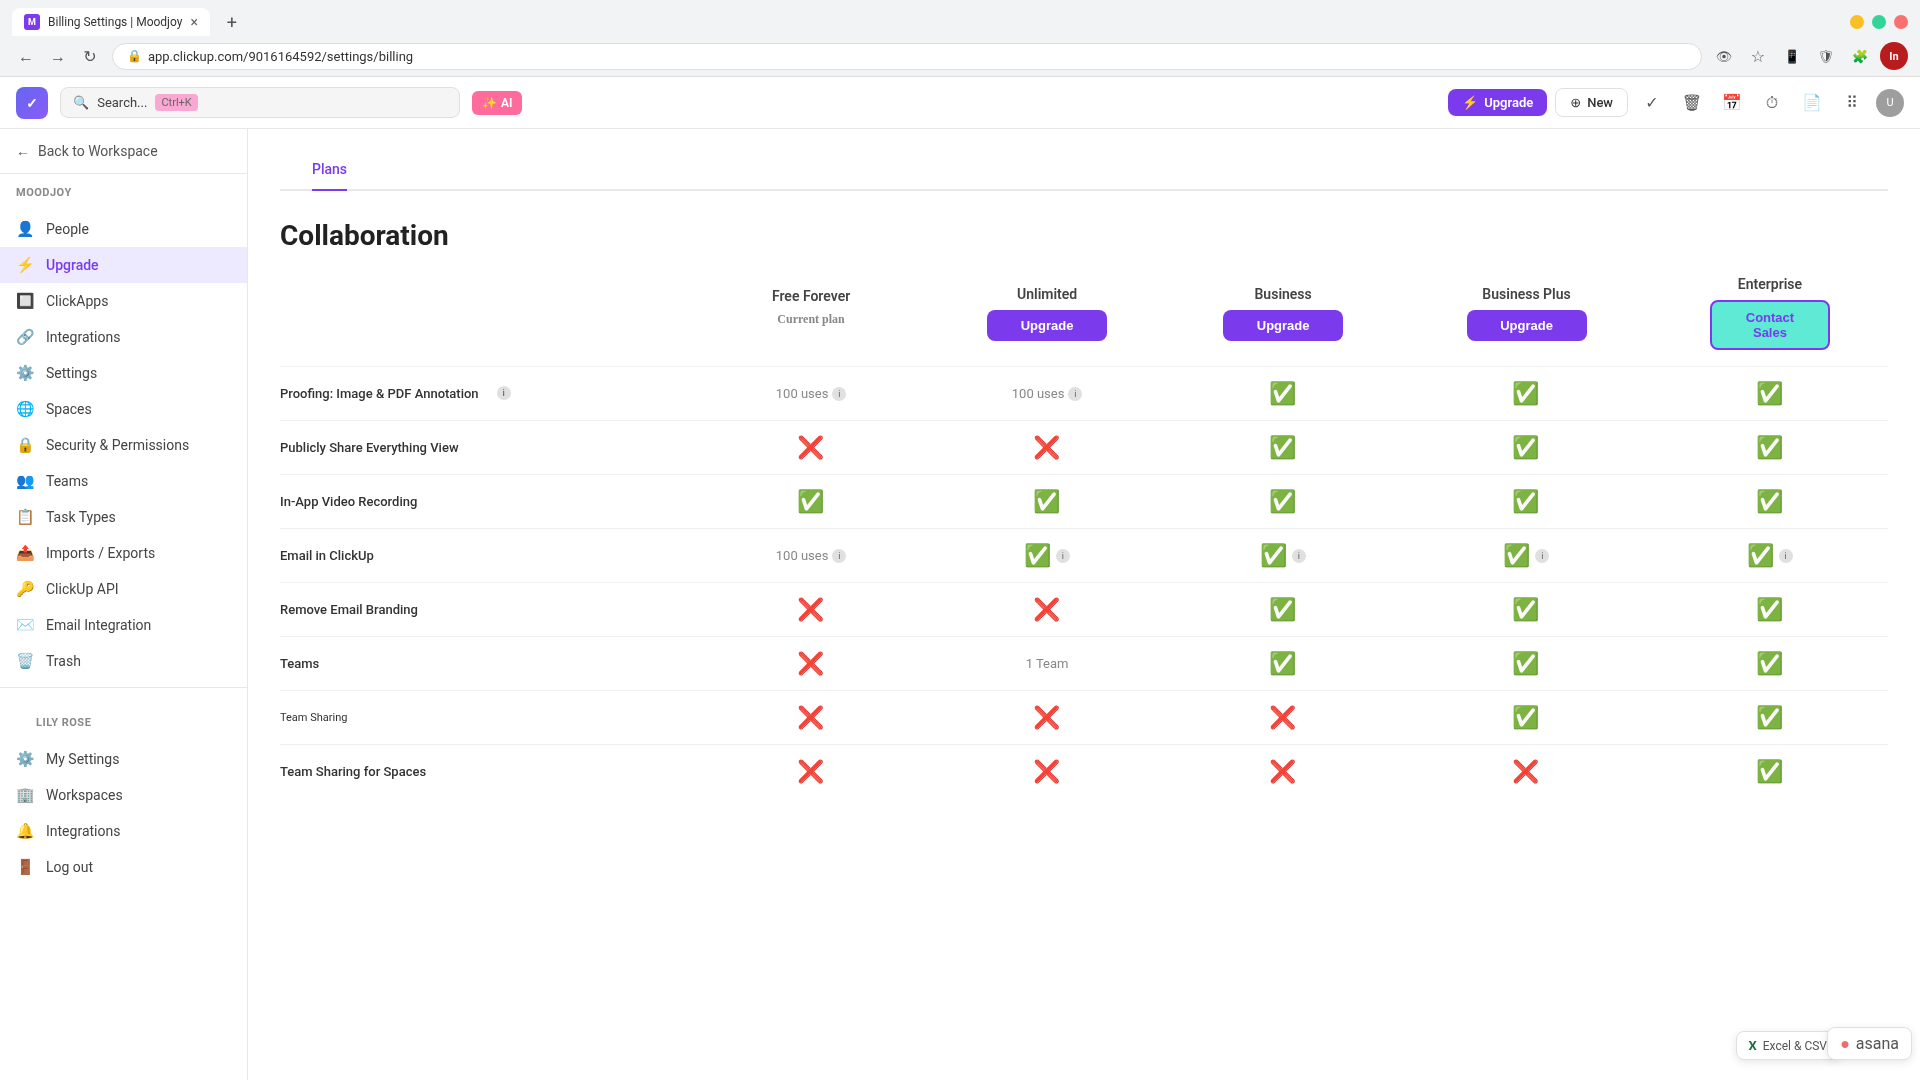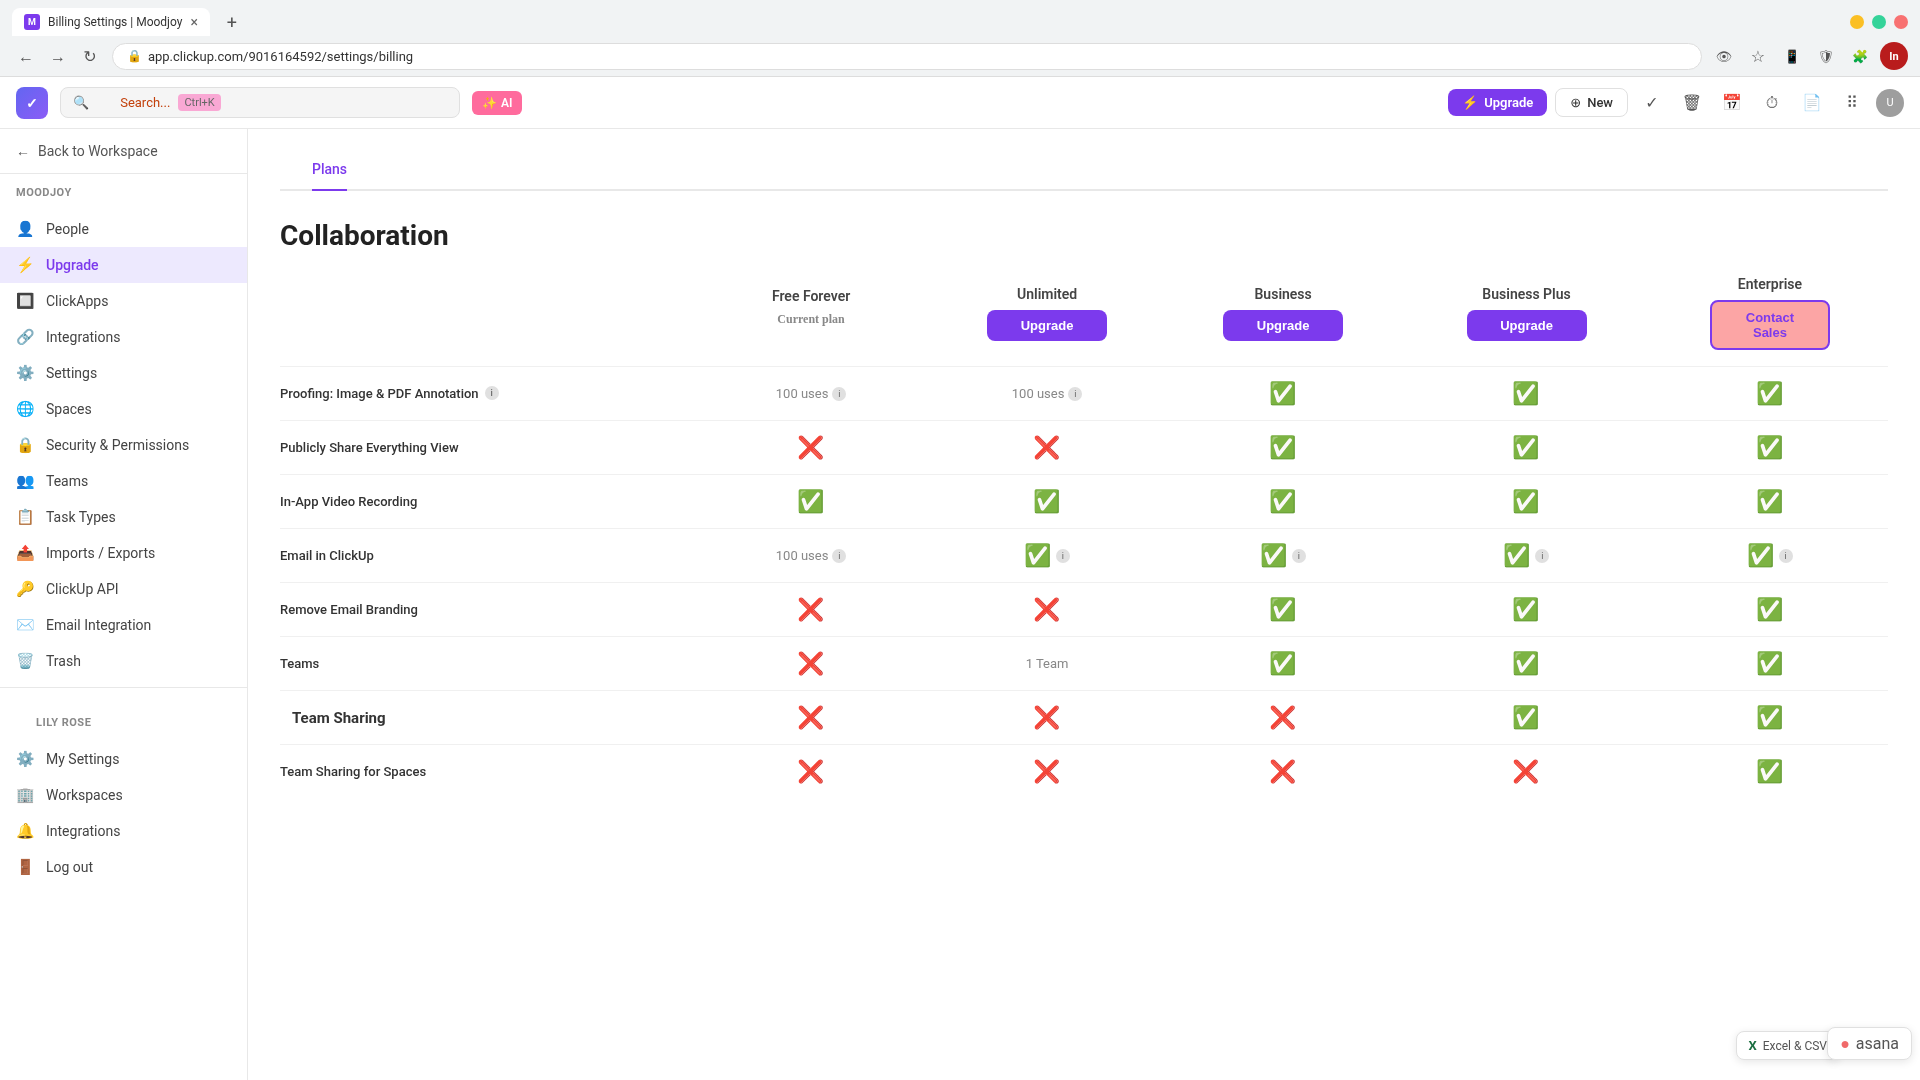--- a/index.html
+++ b/index.html
@@ -62,31 +62,31 @@
 
     
     .pricing-table { width: 100%; border-collapse: collapse; }
     .pricing-table th, .pricing-table td { padding: 0; border: none; }
     
     .plan-header { text-align: center; padding: 0 8px 16px; }
     .plan-name { font-size: 14px; font-weight: 600; color: #444; margin-bottom: 8px; }
     .plan-current { font-size: 12px; color: #888; margin-bottom: 12px; font-family: Liberation Serif, serif; }
     .upgrade-plan-btn { padding: 8px 20px; border-radius: 8px; font-size: 13px; font-weight: 600; cursor: pointer; width: 120px; }
     .upgrade-plan-btn.purple { background: #7c3aed; color: white; border: none; }
-    .upgrade-plan-btn.outline { background: #fca5a5; color: #7c3aed; border: 2px solid #7c3aed; }
+    .upgrade-plan-btn.outline { background: #5eead4; color: #7c3aed; border: 2px solid #7c3aed; }
 
     .feature-row td { border-top: 1px solid #f0f0f0; padding: 14px 8px; text-align: center; vertical-align: middle; }
     .feature-row td:first-child { text-align: left; padding-left: 0; font-size: 13px; font-weight: 500; color: #333; width: 280px; }
 
     .check-green { color: #22c55e; font-size: 22px; }
     .cross-red { color: #ef4444; font-size: 22px; }
     .feature-limit { font-size: 13px; color: #888; display: flex; align-items: center; justify-content: center; gap: 4px; }
     .info-icon { width: 14px; height: 14px; background: #e0e0e0; border-radius: 50%; display: inline-flex; align-items: center; justify-content: center; font-size: 9px; color: #666; cursor: pointer; }
 
-    .feature-name-cell { display: flex; gap: 6px; }
+    .feature-name-cell { display: flex; gap: 18px; }
     .feature-info-icon { width: 14px; height: 14px; background: #e0e0e0; border-radius: 50%; display: inline-flex; align-items: center; justify-content: center; font-size: 9px; color: #666; cursor: pointer; flex-shrink: 0; }
 
     
     .excel-csv-badge { position: fixed; bottom: 20px; right: 80px; background: white; border: 1px solid #e0e0e0; border-radius: 8px; padding: 6px 12px; font-size: 12px; display: flex; align-items: center; gap: 6px; box-shadow: 0 2px 8px rgba(0,0,0,0.1); }
     .asana-badge { position: fixed; bottom: 20px; right: 8px; background: white; border: 1px solid #e0e0e0; border-radius: 8px; padding: 6px 12px; font-size: 12px; display: flex; align-items: center; gap: 6px; box-shadow: 0 2px 8px rgba(0,0,0,0.1); }
   </style>
 </head>
 <body>
 
 <div class="browser-chrome">
@@ -123,21 +123,21 @@
     </div>
   </div>
 </div>
 
 <div style="display:flex;flex-direction:column;flex:1;overflow:hidden;">
 
   <div class="top-bar">
     <div class="app-logo">✓</div>
     <div class="search-bar">
       <span>🔍</span>
-      <span style="color:#c2410c;margin-left:23px;">Search...</span>
+      <span style="color:#404040;">Search...</span>
       <span class="search-shortcut">Ctrl+K</span>
     </div>
     <div class="ai-btn">
       <span>✨</span>
       <span>AI</span>
     </div>
     <div class="top-bar-right">
       <div class="upgrade-btn">
         <span>⚡</span>
         <span>Upgrade</span>
@@ -390,21 +390,21 @@
               <td>
                 <span class="feature-limit">1 Team</span>
               </td>
               <td><span class="check-green">✅</span></td>
               <td><span class="check-green">✅</span></td>
               <td><span class="check-green">✅</span></td>
             </tr>
             <tr class="feature-row">
               <td>
                 <div class="feature-name-cell">
-      <span style="font-weight:700;font-size:15px;color:#333;margin-left:12px;">Team Sharing</span>
+      <span style="font-weight:400;font-size:11px;color:#333;">Team Sharing</span>
 
     </div>
               </td>
               <td><span class="cross-red">❌</span></td>
               <td><span class="cross-red">❌</span></td>
               <td><span class="cross-red">❌</span></td>
               <td><span class="check-green">✅</span></td>
               <td><span class="check-green">✅</span></td>
             </tr>
             <tr class="feature-row">

